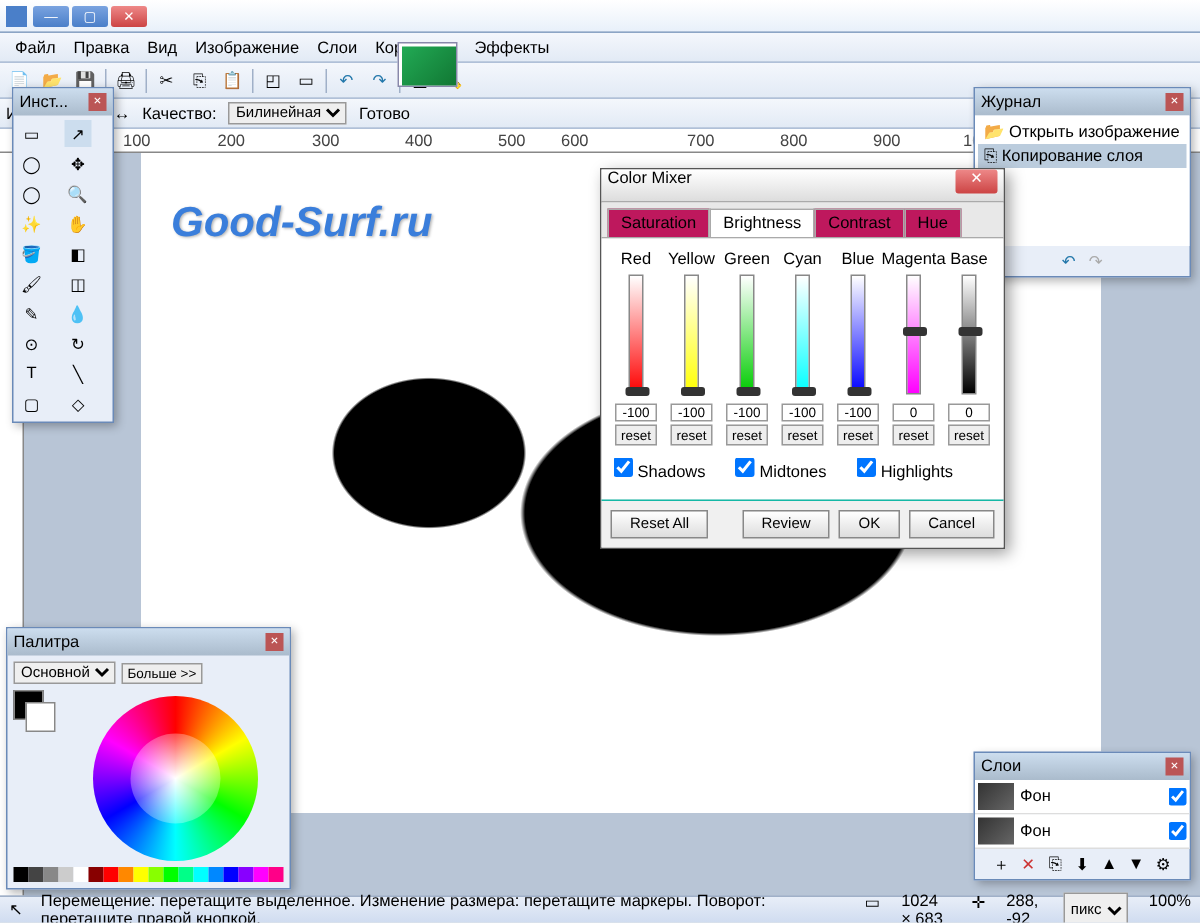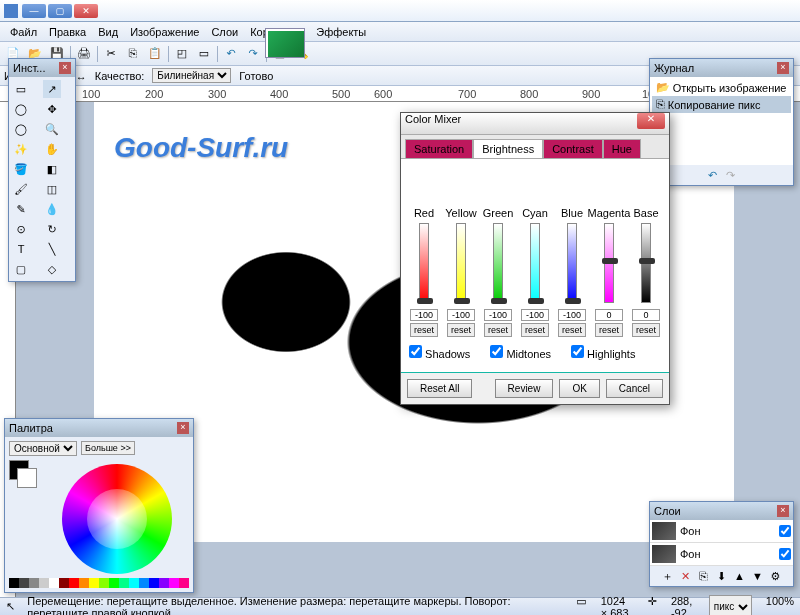--- a/index.html
+++ b/index.html
@@ -38,36 +38,36 @@
 .history-item{padding:2px 4px;font-size:10px;display:flex;align-items:center;gap:3px;}
 .history-item.sel{background:#bcd;}
 .layers-panel{right:6px;bottom:28px;width:145px;}
 .layer-row{display:flex;align-items:center;gap:4px;padding:2px;background:#fff;border-bottom:1px solid #ddd;}
 .layer-thumb{width:24px;height:18px;background:linear-gradient(135deg,#333,#666);}
 .layer-check{width:12px;height:12px;}
 .layer-btns{display:flex;gap:2px;padding:2px;justify-content:center;}
 .lbtn{width:16px;height:16px;display:flex;align-items:center;justify-content:center;cursor:pointer;}
 .palette-panel{left:4px;bottom:22px;width:190px;}
 .palette-body{padding:4px;}
-.color-swatch{display:flex;align-items:flex-start;gap:4px;margin-bottom:4px;}
+.color-swatch{display:flex;align-items:center;gap:4px;margin-bottom:4px;}
 .swatch{width:20px;height:20px;background:#000;border:1px solid #888;position:relative;}
 .swatch2{position:absolute;left:8px;top:8px;width:20px;height:20px;background:#fff;border:1px solid #888;}
 .wheel{width:110px;height:110px;border-radius:50%;background:conic-gradient(red,yellow,lime,cyan,blue,magenta,red);margin:4px auto;position:relative;}
 .wheel::after{content:"";position:absolute;left:50%;top:50%;width:60px;height:60px;margin:-30px 0 0 -30px;border-radius:50%;background:radial-gradient(#fff,transparent);}
 .swatch-row{display:flex;flex-wrap:wrap;width:180px;}
 .sw{width:10px;height:10px;}
 .dialog{position:absolute;left:400px;top:112px;width:270px;background:#f0f0f0;border:1px solid #555;box-shadow:3px 3px 10px rgba(0,0,0,0.4);}
 .dialog-title{height:22px;background:linear-gradient(#fff,#ddd);display:flex;align-items:flex-start;justify-content:space-between;padding:0 4px;border-bottom:1px solid #aaa;}
 .dlg-close{width:28px;height:16px;background:linear-gradient(#e88,#c44);color:#fff;text-align:center;border-radius:2px;font-size:10px;cursor:pointer;}
 .tabs{display:flex;background:#e8e8e8;border-bottom:1px solid #aaa;padding:4px 4px 0 4px;font-size:10px;}
 .tab{padding:3px 8px;border:1px solid #aaa;border-bottom:none;background:#be185d;cursor:pointer;}
 .tab.active{background:#fff;}
 .dlg-body{padding:8px;background:#fff;}
 .sliders{display:flex;gap:6px;justify-content:space-between;}
-.slider-col{display:flex;flex-direction:column;align-items:center;width:30px;font-size:9px;margin-top:40px;}
+.slider-col{display:flex;flex-direction:column;align-items:center;width:30px;font-size:9px;}
 .slider-bar{width:10px;height:80px;margin:4px 0;border:1px solid #888;position:relative;}
 .slider-handle{position:absolute;left:-3px;bottom:-2px;width:16px;height:6px;background:#333;border-radius:2px;}
 .slider-handle.mid{bottom:38px;}
 .numbox{width:28px;font-size:9px;text-align:center;border:1px solid #999;margin:2px 0;}
 .resetbtn{font-size:9px;padding:1px 3px;border:1px solid #999;background:#eee;cursor:pointer;}
 .checks{display:flex;gap:20px;margin:8px 0 4px 0;font-size:10px;}
 .dlg-btns{display:flex;gap:6px;justify-content:flex-start;padding:6px;border-top:1px solid #14b8a6;background:#f0f0f0;}
 .dlgbtn{padding:3px 12px;border:1px solid #888;background:linear-gradient(#fff,#ddd);font-size:10px;cursor:pointer;}
 .statusbar{position:absolute;left:0;bottom:0;right:0;height:18px;background:linear-gradient(#e8eef8,#d0dcf0);display:flex;align-items:center;padding:0 6px;font-size:10px;gap:12px;border-top:1px solid #a0b0c8;}
 .statusbar .right{margin-left:auto;display:flex;gap:14px;}
@@ -184,21 +184,21 @@
     <span>Журнал</span>
     <span class="panel-close">×</span>
   </div>
   <div class="history-list">
     <div class="history-item">
         <span>📂</span>
         <span>Открыть изображение</span>
       </div>
     <div class="history-item sel">
         <span>⎘</span>
-        <span>Копирование пикс</span>
+        <span>Копирование слоя</span>
       </div>
   </div>
   <div style="height:50px;background:#fff"></div>
   <div class="layer-btns">
     <div class="lbtn" style="color:#27a">↶</div>
     <div class="lbtn" style="color:#aaa">↷</div>
   </div>
 </div>
 
 <div class="panel layers-panel">

